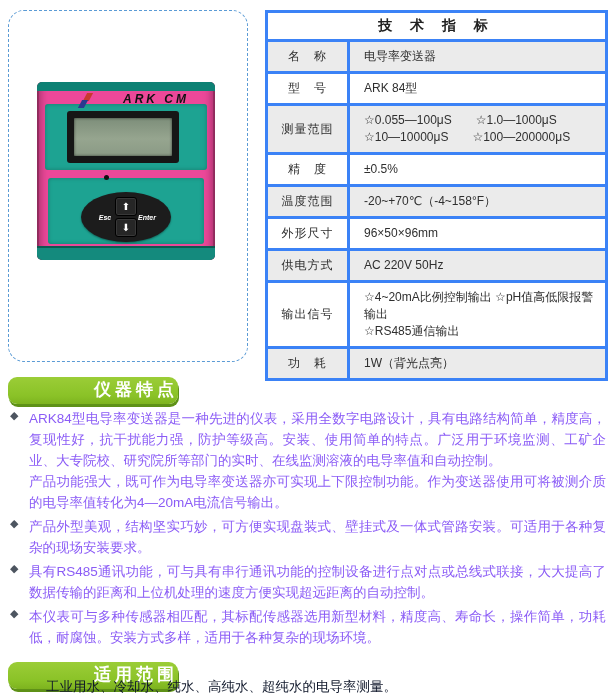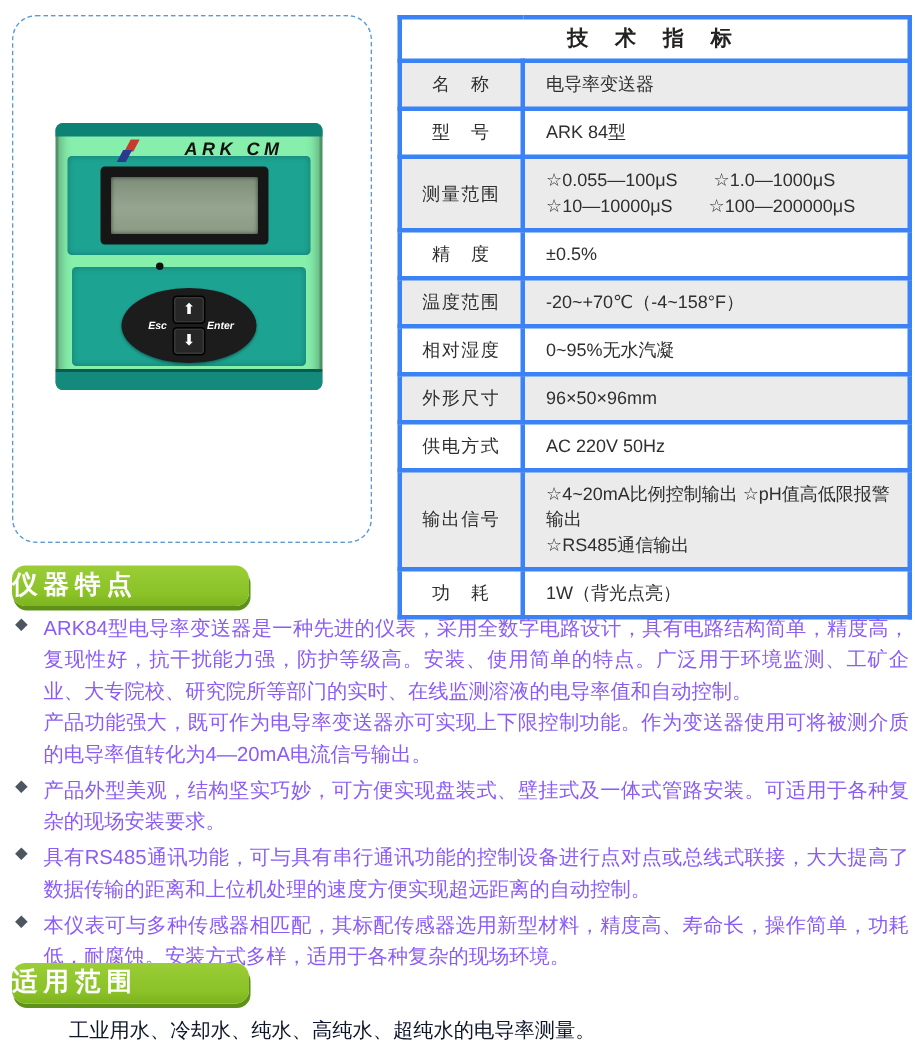--- a/index.html
+++ b/index.html
@@ -7,21 +7,21 @@
   body { font-family:"Liberation Sans","DejaVu Sans",sans-serif; }
   .page { position:relative; width:610px; height:700px; background:#ffffff; overflow:hidden; }
 
   
   .image-box {
     position:absolute; left:8px; top:10px; width:240px; height:352px;
     border:1px dashed #5b9bd5; border-radius:16px; background:#ffffff;
   }
   .device {
     position:absolute; left:28px; top:71px; width:178px; height:178px;
-    background:#86efac; border-radius:5px;
+    background:#ec4899; border-radius:5px;
     box-shadow: inset 0 0 0 2px rgba(0,0,0,.18),
                 inset 10px 0 8px -7px rgba(0,0,0,.35),
                 inset -10px 0 8px -7px rgba(0,0,0,.35),
                 inset 0 -6px 5px -4px rgba(0,0,0,.35);
     padding-left: 12px;
   }
   .device-top-bezel {
     position:absolute; left:0; top:0; width:100%; height:9px;
     background:#0d8174; border-radius:5px 5px 0 0;
   }
@@ -98,30 +98,30 @@
     padding:6px 2px; white-space:nowrap;
   }
   .spec-table td.val {
     padding:6px 6px 6px 14px; white-space:pre-line; line-height:17px;
   }
   .spec-table tbody tr:nth-child(odd) { background:#ebebeb; }
   .spec-table tbody tr:nth-child(even) { background:#ffffff; }
 
   
   .badge {
-    position:absolute; left:8px; width:158px; height:27px;
+    position:absolute; left:8px; width:170px; height:27px;
     background:linear-gradient(180deg,#9bcd37 0%,#8ac227 70%,#7db31f 100%);
     border-radius:9px;
     box-shadow:1px 3px 0 #5e9117;
     color:#ffffff; font-family:"Liberation Serif","DejaVu Serif",serif;
     font-weight:bold; font-size:17px; letter-spacing:4px;
-    text-align:left; line-height:26px;
+    text-align:right; line-height:26px;
   }
   .badge-features { top:377px; }
-  .badge-scope { top:642px; }
+  .badge-scope { top:662px; }
 
   
   .bullets { position:absolute; left:8px; top:408px; width:598px; }
   .bullet { position:relative; padding-left:21px; margin-bottom:3px; }
   .diamond {
     position:absolute; left:2px; top:1px; font-size:11px; color:#4d5560;
   }
   .btext {
     display:block; font-size:13.5px; line-height:21px; color:#8b5cf6;
     white-space:pre-line; text-align:justify;
@@ -184,24 +184,20 @@
       </tr>
       <tr>
         <td class="lbl">精　度</td>
         <td class="val">±0.5%</td>
       </tr>
       <tr>
         <td class="lbl">温度范围</td>
         <td class="val">-20~+70℃（-4~158°F）</td>
       </tr>
       <tr>
-        <td class="lbl">相对湿度</td>
-        <td class="val">0~95%无水汽凝</td>
-      </tr>
-      <tr>
         <td class="lbl">外形尺寸</td>
         <td class="val">96×50×96mm</td>
       </tr>
       <tr>
         <td class="lbl">供电方式</td>
         <td class="val">AC 220V 50Hz</td>
       </tr>
       <tr>
         <td class="lbl">输出信号</td>
         <td class="val">☆4~20mA比例控制输出  ☆pH值高低限报警输出

